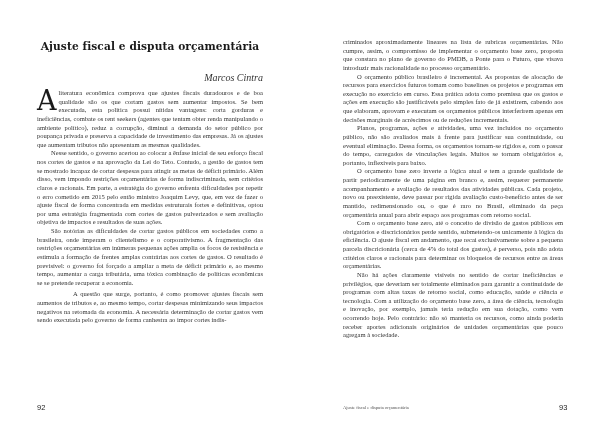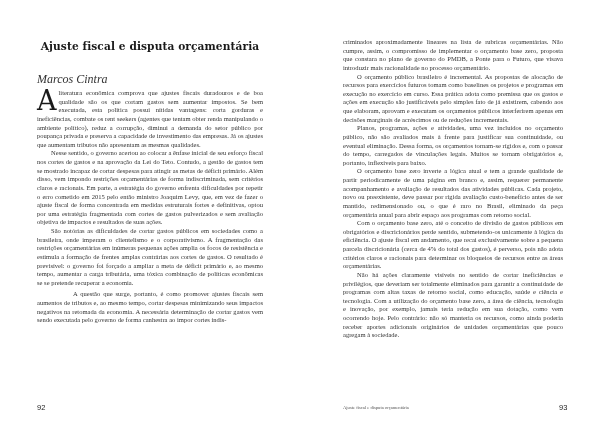--- a/index.html
+++ b/index.html
@@ -4,22 +4,22 @@
   <style>
     html, body { margin: 0; padding: 0; background: #ffffff; }
     body { width: 600px; height: 439px; position: relative; overflow: hidden;
            font-family: "DejaVu Serif", "Liberation Serif", serif; color: #2a2a2a; }
     .page { position: absolute; top: 0; height: 439px; background: #fff; }
     .page-left { left: 0; width: 300px; }
     .page-right { left: 300px; width: 300px; }
     .title { position: absolute; left: 37px; width: 226px; top: 40px; text-align: center;
              font-family: "DejaVu Serif", serif; font-weight: bold; font-size: 10.6px;
              letter-spacing: 0.1px; color: #1a1a1a; white-space: nowrap; }
-    .author { position: absolute; left: 37px; width: 226px; top: 72px; text-align: left;
-              font-family: "Liberation Serif", serif; font-style: italic; font-size: 12px; color: #333; }
+    .author { position: absolute; left: 37px; width: 226px; top: 72px; text-align: right;
+              font-family: "Liberation Serif", serif; font-style: italic; font-size: 10px; color: #333; }
     .col { position: absolute; font-family: "Liberation Serif", serif; font-size: 6.55px;
            line-height: 8.62px; text-align: justify; color: #333; hyphens: manual; }
     .col-left { left: 37px; width: 226px; top: 89px; }
     .col-right { left: 43px; width: 220px; top: 38px; }
     .col p { margin: 0; text-indent: 14px; }
     .col p.first { text-indent: 0; }
     .col p.noindent { text-indent: 0; }
     .col p.big-indent { text-indent: 36px; margin-top: 3px; }
     .dropcap { float: left; font-family: "DejaVu Serif", serif; font-size: 27px; line-height: 22px;
                margin: 1px 2px 0 0; color: #1a1a1a; }

